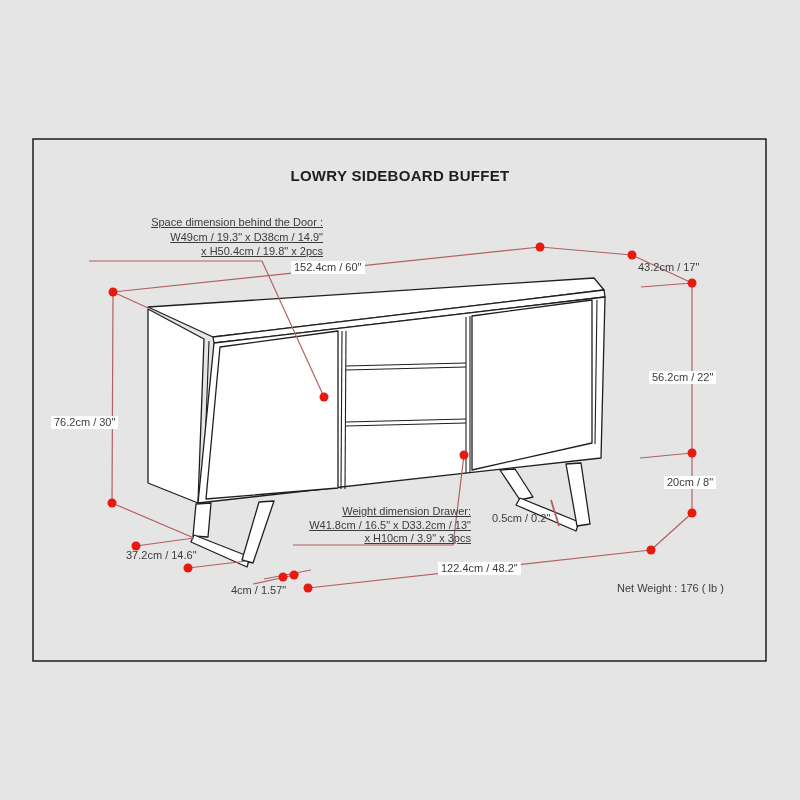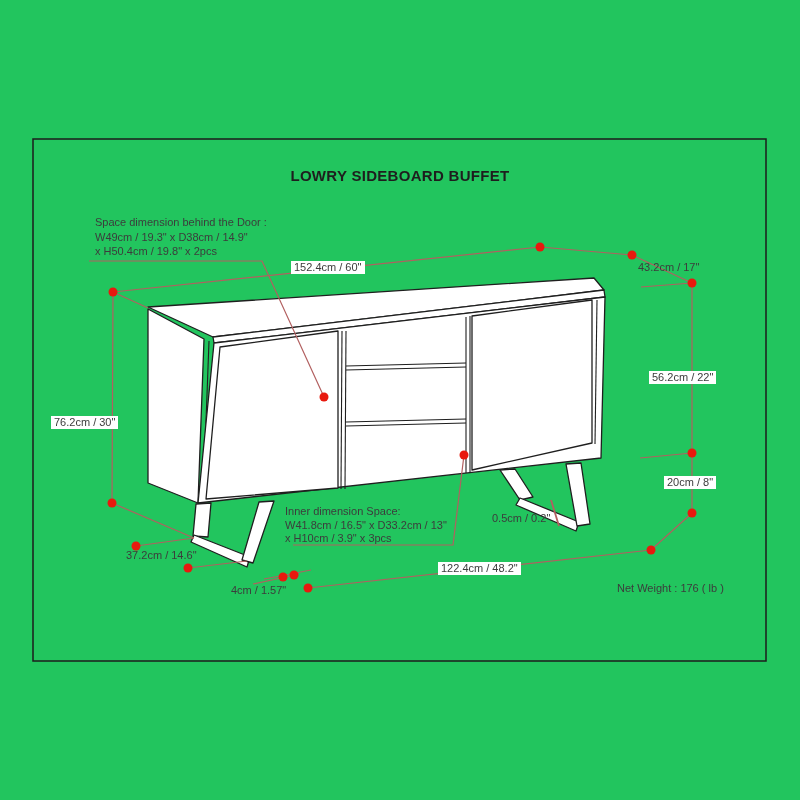--- a/index.html
+++ b/index.html
@@ -1,34 +1,34 @@
 <!DOCTYPE html>
 <html style="--dim-line: #b26060; --dot: #e8190e; --art: #1f1f1f; --text: #3c3c3c;"><head>
 <meta charset="utf-8">
 <style>
   html,body { margin:0; padding:0; background:#fff; }
   #stage {
-    position:relative; width:800px; height:800px; background:#22c55e;
+    position:relative; width:800px; height:800px; background:#e5e5e5;
     font-family:"Liberation Sans", sans-serif; overflow:hidden;
   }
   svg { position:absolute; left:0; top:0; }
   
   .art     { fill:#fff; stroke:var(--art,#1f1f1f); stroke-width:1.3; stroke-linejoin:round; }
   .artline { fill:none; stroke:var(--art,#1f1f1f); stroke-width:1.1; }
   .frame   { fill:none; stroke:#1c1c1c; stroke-width:1.5; }
   .dim     { fill:none; stroke:var(--dim-line,#b26060); stroke-width:1.2; }
   .slash   { fill:none; stroke:var(--dim-line,#b26060); stroke-width:1.8; }
   .dot     { fill:var(--dot,#e8190e); stroke:none; }
   
   .lbl {
     position:absolute; font-size:11px; line-height:13px;
     color:var(--text,#3c3c3c); white-space:nowrap;
   }
   .bg  { background:#fff; padding:0 3px; }
-  .ctr { text-align:left; }
+  .ctr { text-align:right;text-decoration:underline; }
   #title {
     position:absolute; left:200px; top:167px; width:400px; text-align:center;
     font-size:15px; font-weight:bold; letter-spacing:.3px; color:#1e1e1e;
   }
   .callout { line-height:14.5px; }
 </style>
 </head>
 <body>
 
 <div id="stage">
@@ -119,20 +119,20 @@
   <div class="lbl" style="left:638px; top:261px;">43.2cm / 17"</div>
   <div class="lbl bg" style="left:649px; top:371px;">56.2cm / 22"</div>
   <div class="lbl bg" style="left:664px; top:476px;">20cm / 8"</div>
   <div class="lbl bg" style="left:51px; top:416px;">76.2cm / 30"</div>
   <div class="lbl" style="left:126px; top:549px;">37.2cm / 14.6"</div>
   <div class="lbl" style="left:231px; top:584px;">4cm / 1.57"</div>
   <div class="lbl" style="left:492px; top:512px;">0.5cm / 0.2"</div>
   <div class="lbl bg" style="left:438px; top:562px;">122.4cm / 48.2"</div>
 
   <div class="lbl ctr callout" style="left:285px; top:505px; width:186px; line-height:13.5px;">
-    <div>Inner dimension Space:</div>
+    <div>Weight dimension Drawer:</div>
     <div>W41.8cm / 16.5" x D33.2cm / 13"</div>
     <div>x H10cm / 3.9" x 3pcs</div>
   </div>
 
   <div class="lbl" style="left:617px; top:582px;">Net Weight : 176 ( lb )</div>
 
 </div>
 
 </body></html>

